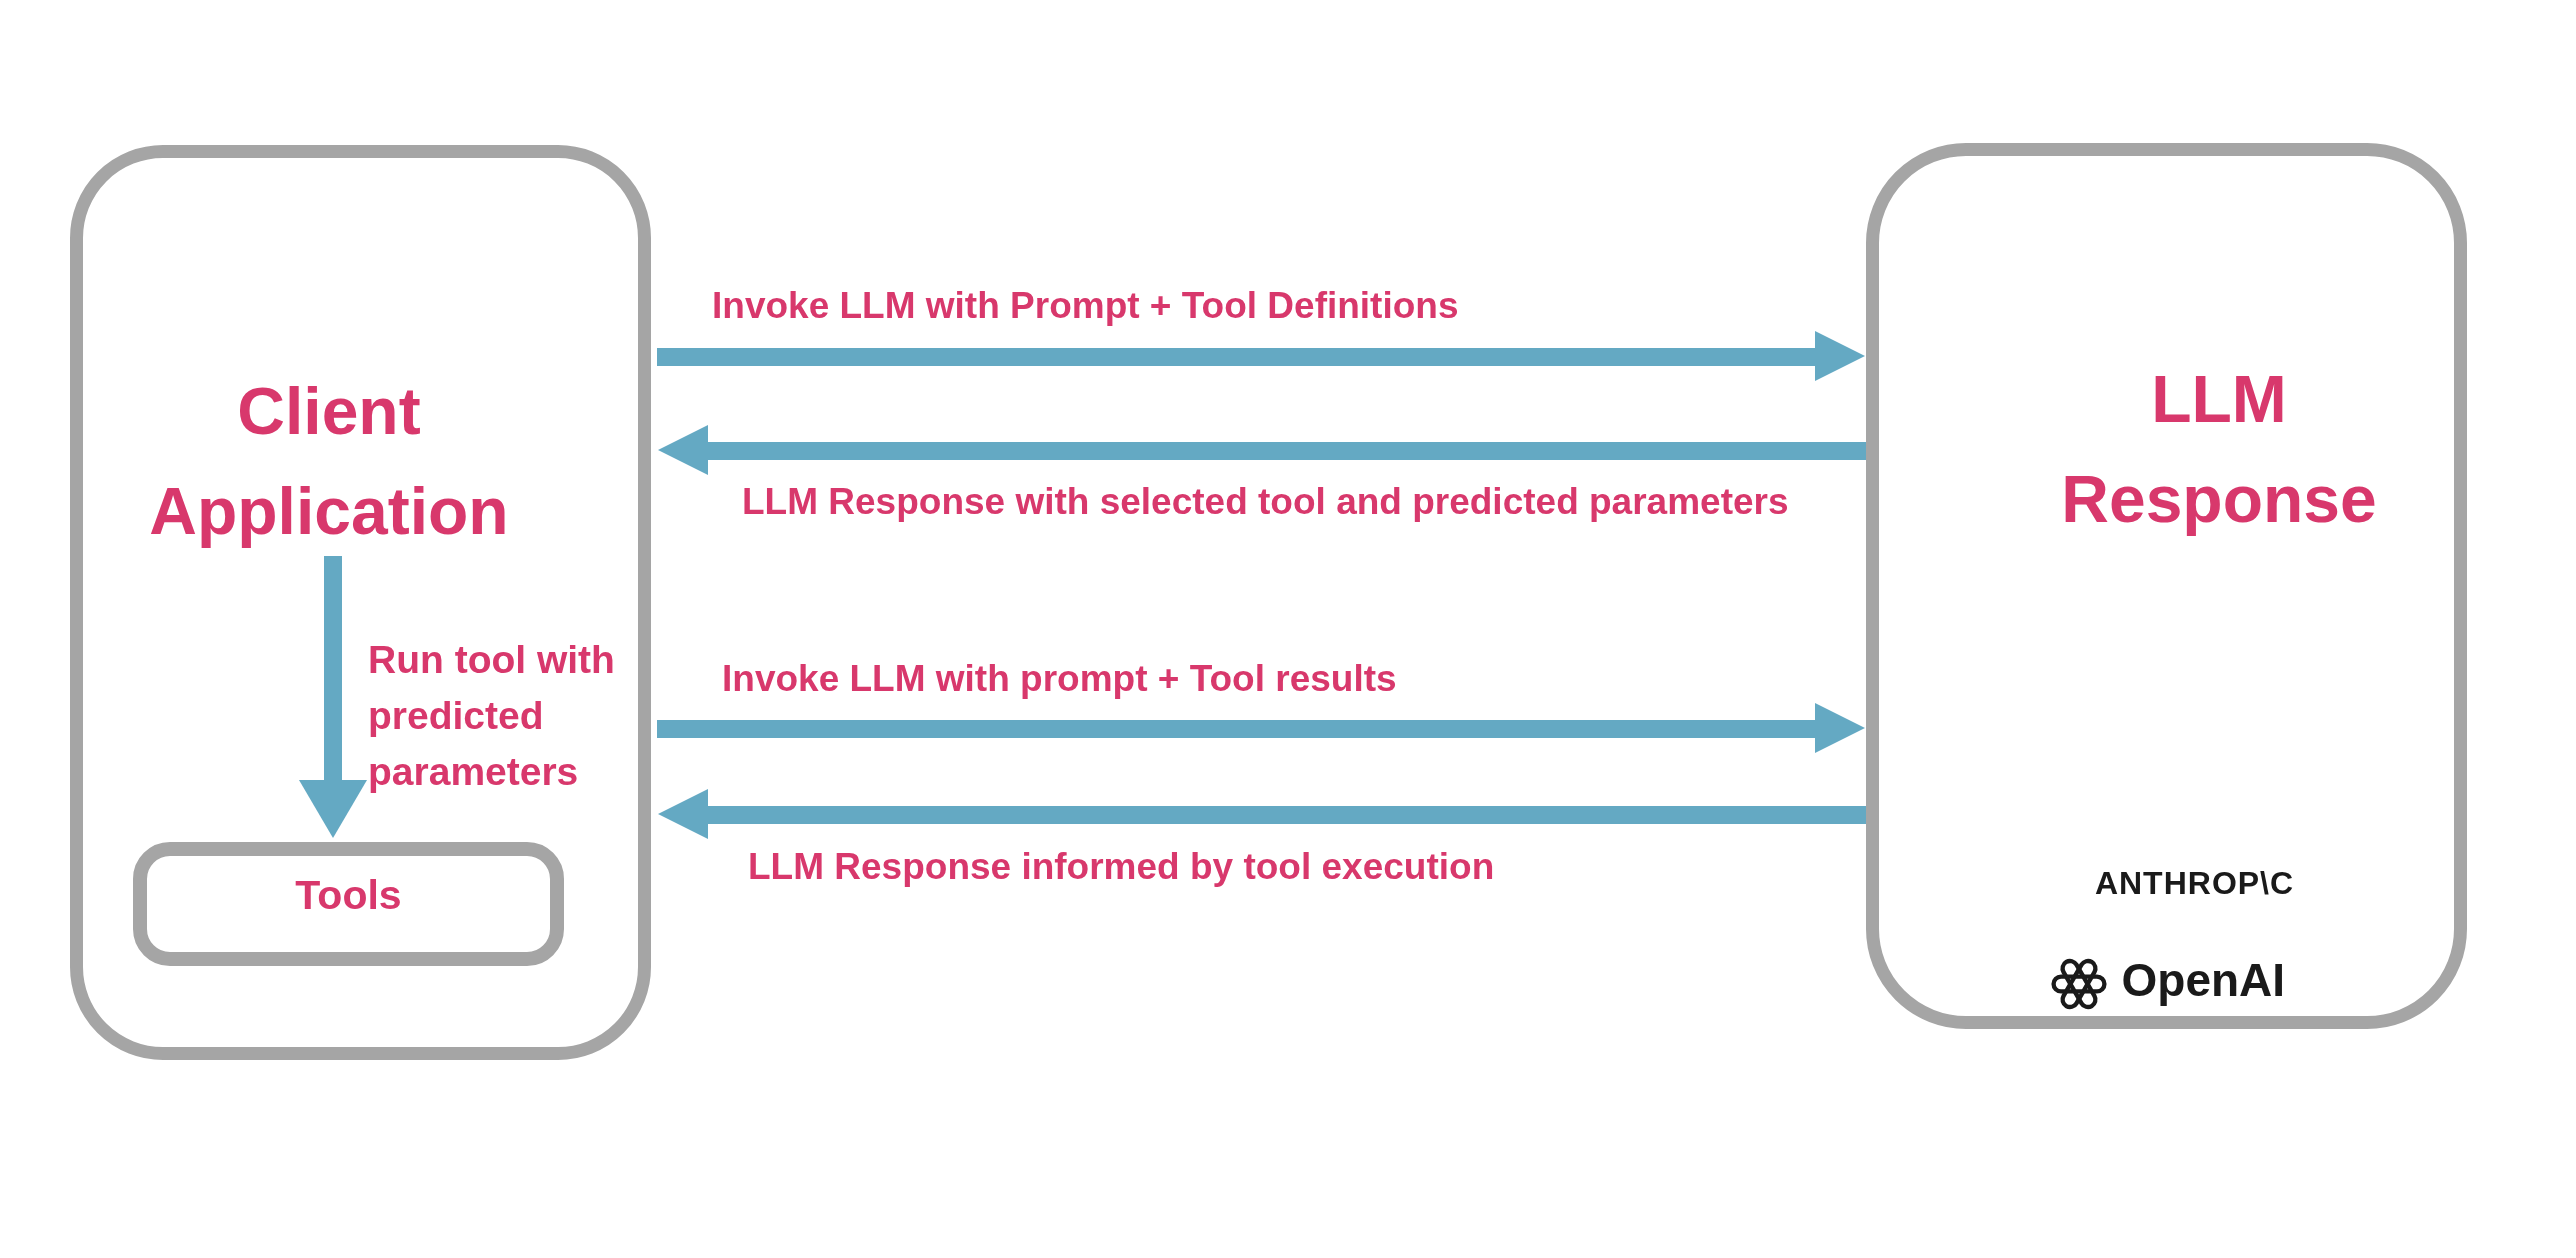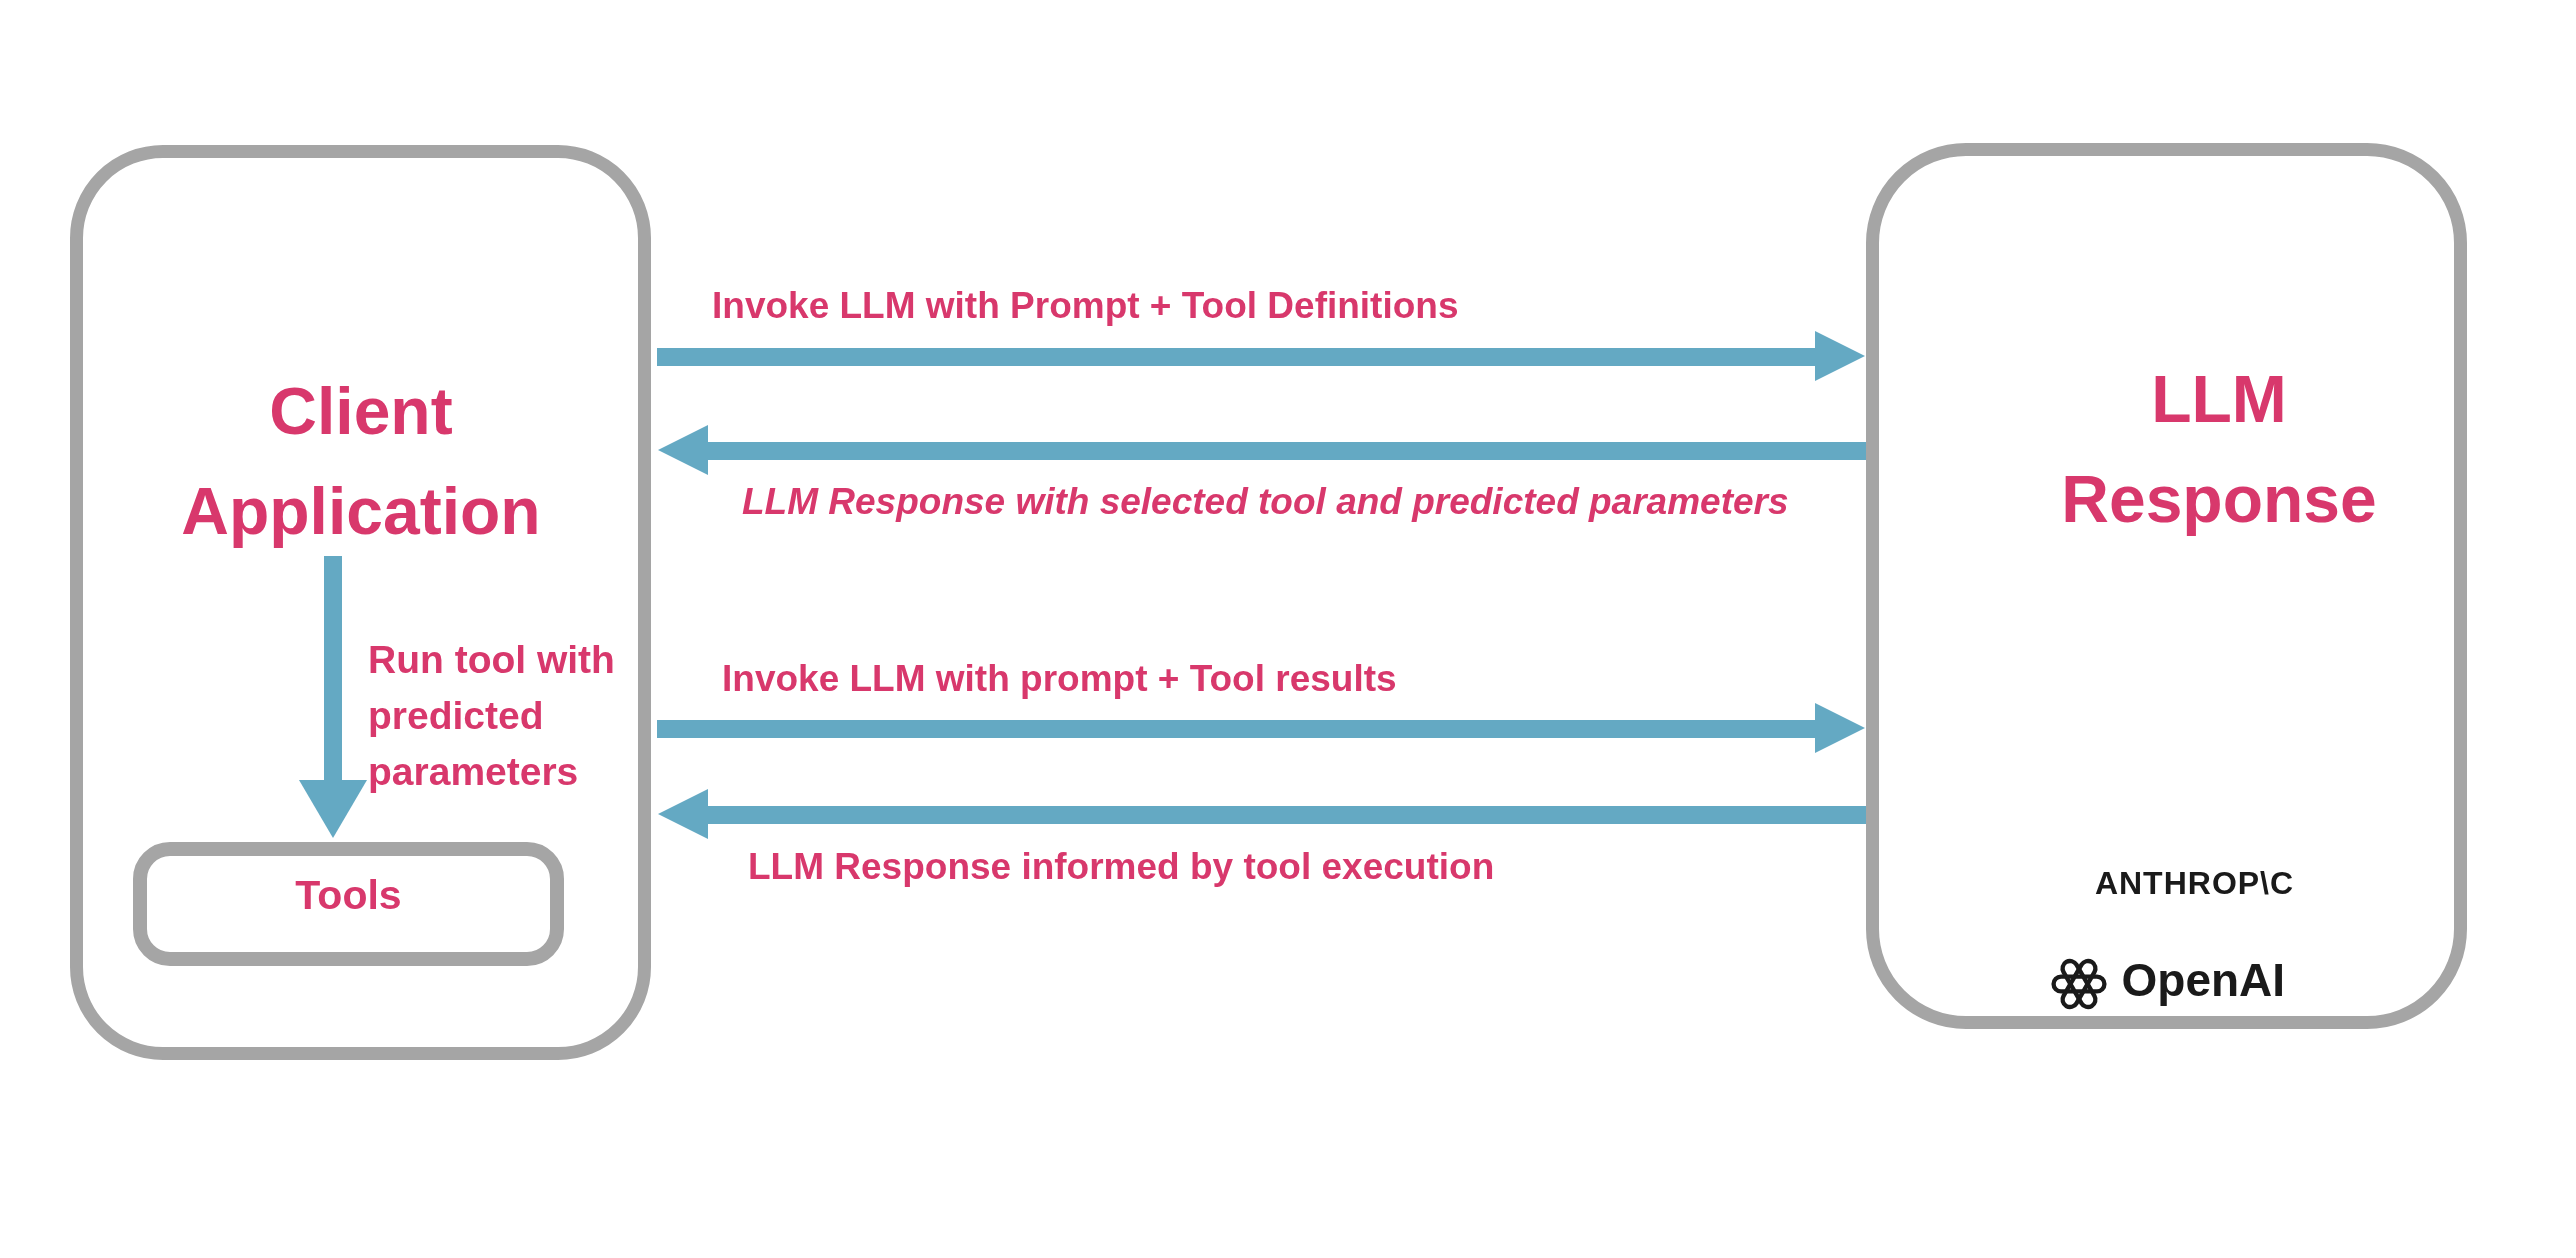--- a/index.html
+++ b/index.html
@@ -32,34 +32,34 @@
     display:flex;align-items:center;justify-content:center;
     padding-bottom:17.4px;
   }
 
   
   .box-title{
     position:absolute;text-align:center;
     color:var(--pink);font-weight:bold;
     font-size:66px;line-height:100px;white-space:nowrap;
   }
-  #client-title{left:70px;width:518px;top:361px;padding-left:32px;}
+  #client-title{left:70px;width:518px;top:361px;}
   #llm-title{left:1866px;width:706px;top:349px;}
 
   #tools-label{
     color:var(--pink);font-weight:bold;font-size:41px;white-space:nowrap;
   }
 
   
   .arrow-label{
     position:absolute;color:var(--pink);
     font-weight:bold;font-size:37px;line-height:44px;white-space:nowrap;
   }
   #label-invoke-1{left:712px;top:284px;}
-  #label-response-1{left:742px;top:480px;font-style:italic;}
+  #label-response-1{left:742px;top:480px;}
   #label-invoke-2{left:722px;top:657px;}
   #label-response-2{left:748px;top:845px;}
   #label-run-tool{left:368px;top:632px;font-size:39px;line-height:56px;}
   #label-run-tool span{display:block;}
 
   
   .shaft{position:absolute;background:var(--blue);}
   .head{position:absolute;width:0;height:0;}
   .head-right{border-top:25px solid transparent;border-bottom:25px solid transparent;border-left:50px solid var(--blue);}
   .head-left{border-top:25px solid transparent;border-bottom:25px solid transparent;border-right:50px solid var(--blue);}

